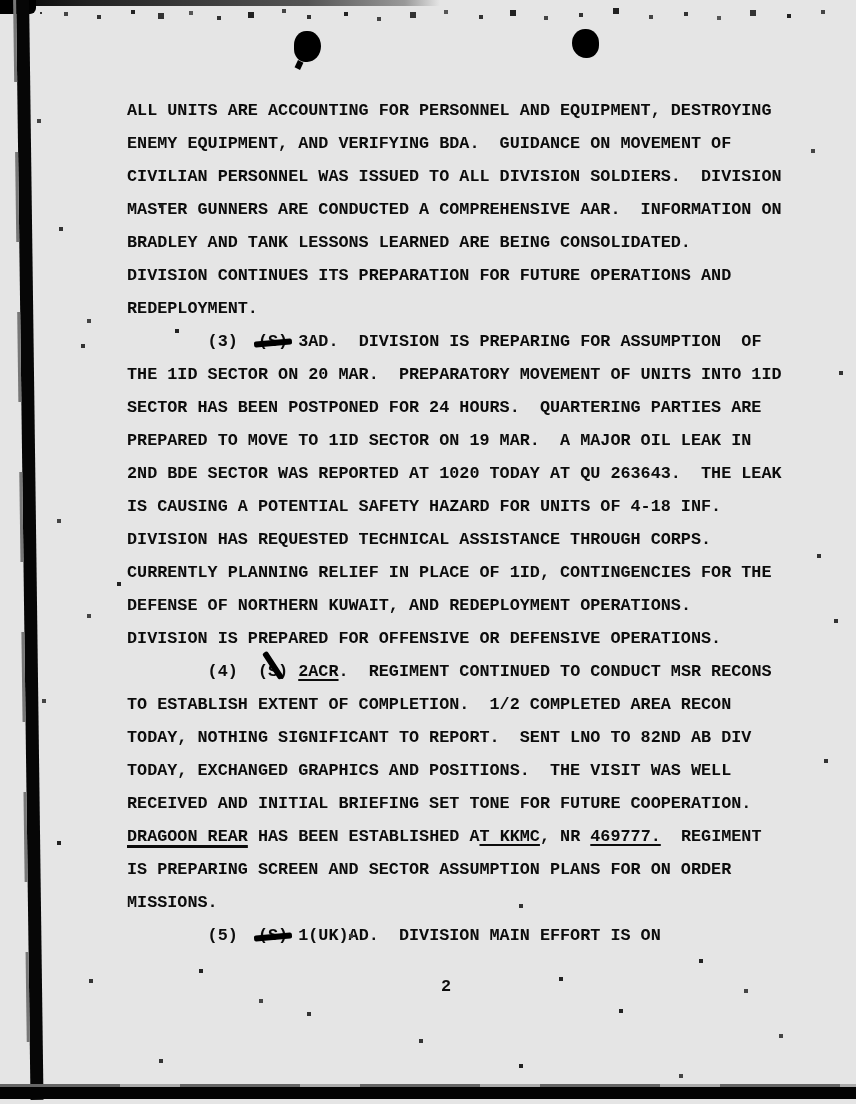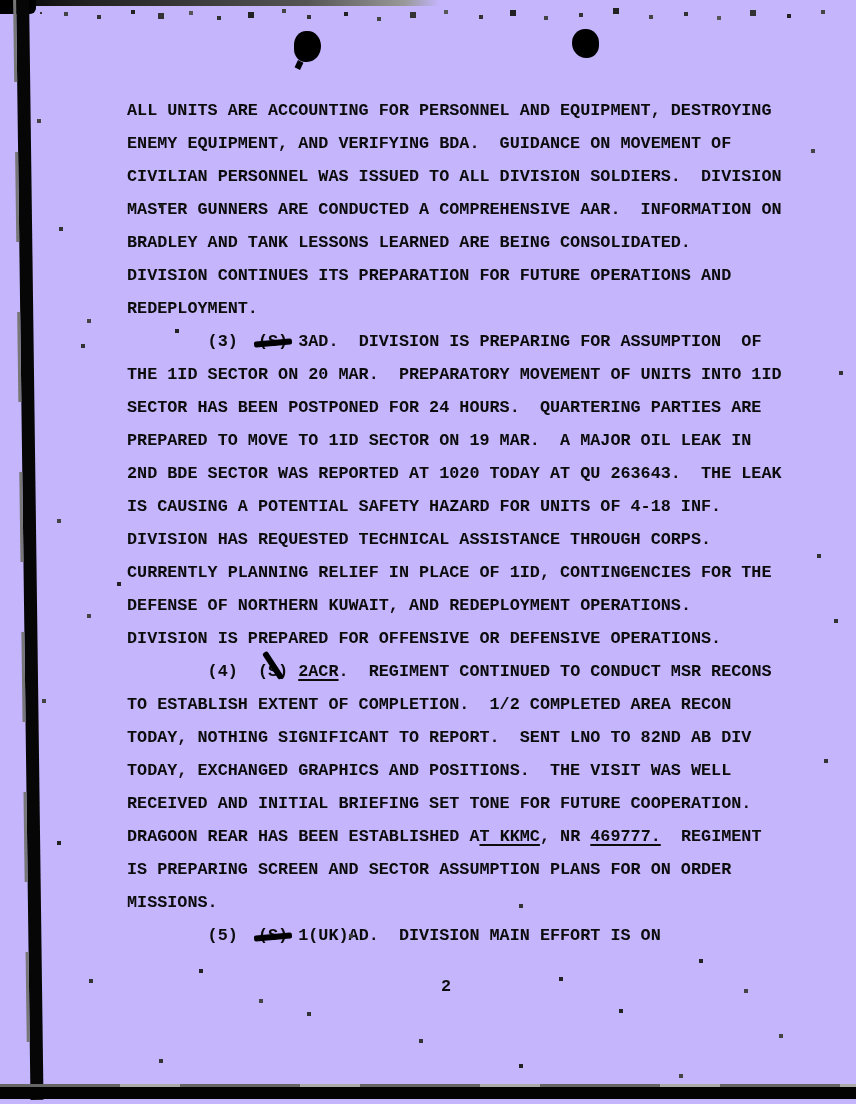--- a/index.html
+++ b/index.html
@@ -1,33 +1,33 @@
 <!DOCTYPE html>
 <html><head>
 <meta charset="utf-8">
 <style>
   html,body{margin:0;padding:0;}
   body{
     width:856px;height:1104px;position:relative;overflow:hidden;
     background:#ffffff;
     font-family:"Liberation Mono","DejaVu Sans Mono",monospace;
   }
-  .sheet{position:absolute;inset:0;background:#c4b5fd;}
+  .sheet{position:absolute;inset:0;background:#e5e5e5;}
 
   
   .doc{
     position:absolute;left:127px;top:94px;width:700px;
     font-size:16.8px;font-weight:700;color:#0c0c0c;
     line-height:33px;white-space:pre;
     -webkit-font-smoothing:none;
   }
   .doc .line{height:33px;}
   .i{}
   .u{text-decoration:underline;text-decoration-thickness:2px;text-underline-offset:3px;text-align:right;}
-  .wu{text-decoration-thickness:2.5px;text-underline-offset:4px;}
+  .wu{text-decoration:underline;text-decoration-thickness:2.5px;text-underline-offset:4px;}
   .strike{position:relative;display:inline-block;}
   .strike::after{
     content:"";position:absolute;left:-4px;right:-4px;top:44%;height:6px;
     background:#000;transform:rotate(-5deg);border-radius:2px;
   }
   .slash{position:relative;display:inline-block;}
   .slash::after{
     content:"";position:absolute;left:12px;top:-5px;width:5.5px;height:31px;
     background:#000;transform:rotate(-33deg);border-radius:2px;
   }

